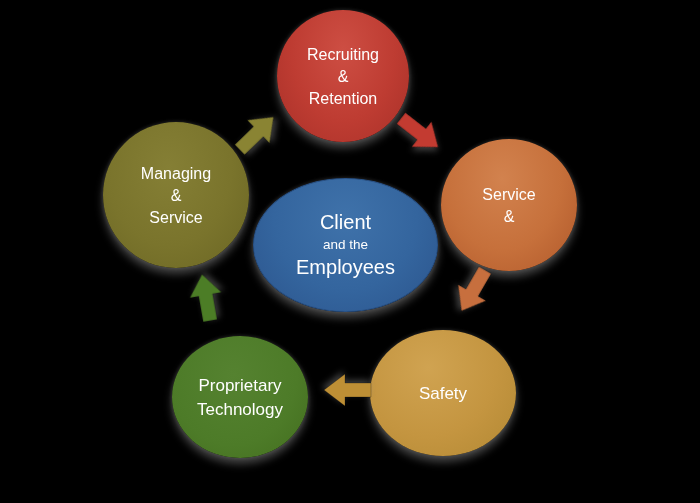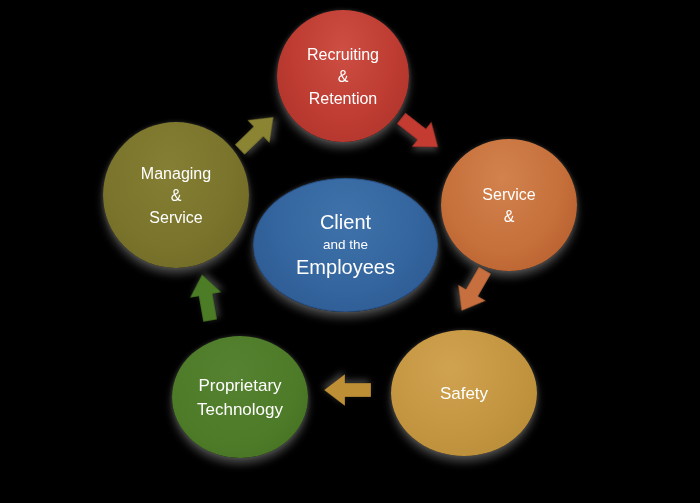--- a/index.html
+++ b/index.html
@@ -42,21 +42,21 @@
   }
   .n-service {
     left: 441px; top: 139px; width: 136px; height: 132px;
     background: radial-gradient(ellipse at 45% 30%, #D2824E 0%, #C6703B 55%, #B0582A 100%);
   }
   .n-planning {
     left: 103px; top: 122px; width: 146px; height: 146px;
     background: radial-gradient(ellipse at 45% 32%, #857F35 0%, #7A742C 55%, #6A6523 100%);
   }
   .n-safety {
-    left: 391px; top: 330px; width: 146px; height: 126px;
+    left: 370px; top: 330px; width: 146px; height: 126px;
     background: radial-gradient(ellipse at 40% 30%, #D0A351 0%, #C49540 55%, #B28833 100%);
   }
   .n-safety .ln, .n-proprietary .ln { font-size: 17px; line-height: 21px; }
   .n-proprietary {
     left: 172px; top: 336px; width: 136px; height: 122px;
     background: radial-gradient(ellipse at 45% 32%, #558230 0%, #4D7B28 60%, #426D1E 100%);
   }
   .n-center {
     left: 253px; top: 178px; width: 183px; height: 132px;
     background: radial-gradient(ellipse at 50% 30%, #3F72AA 0%, #34659E 55%, #2B548C 100%);

